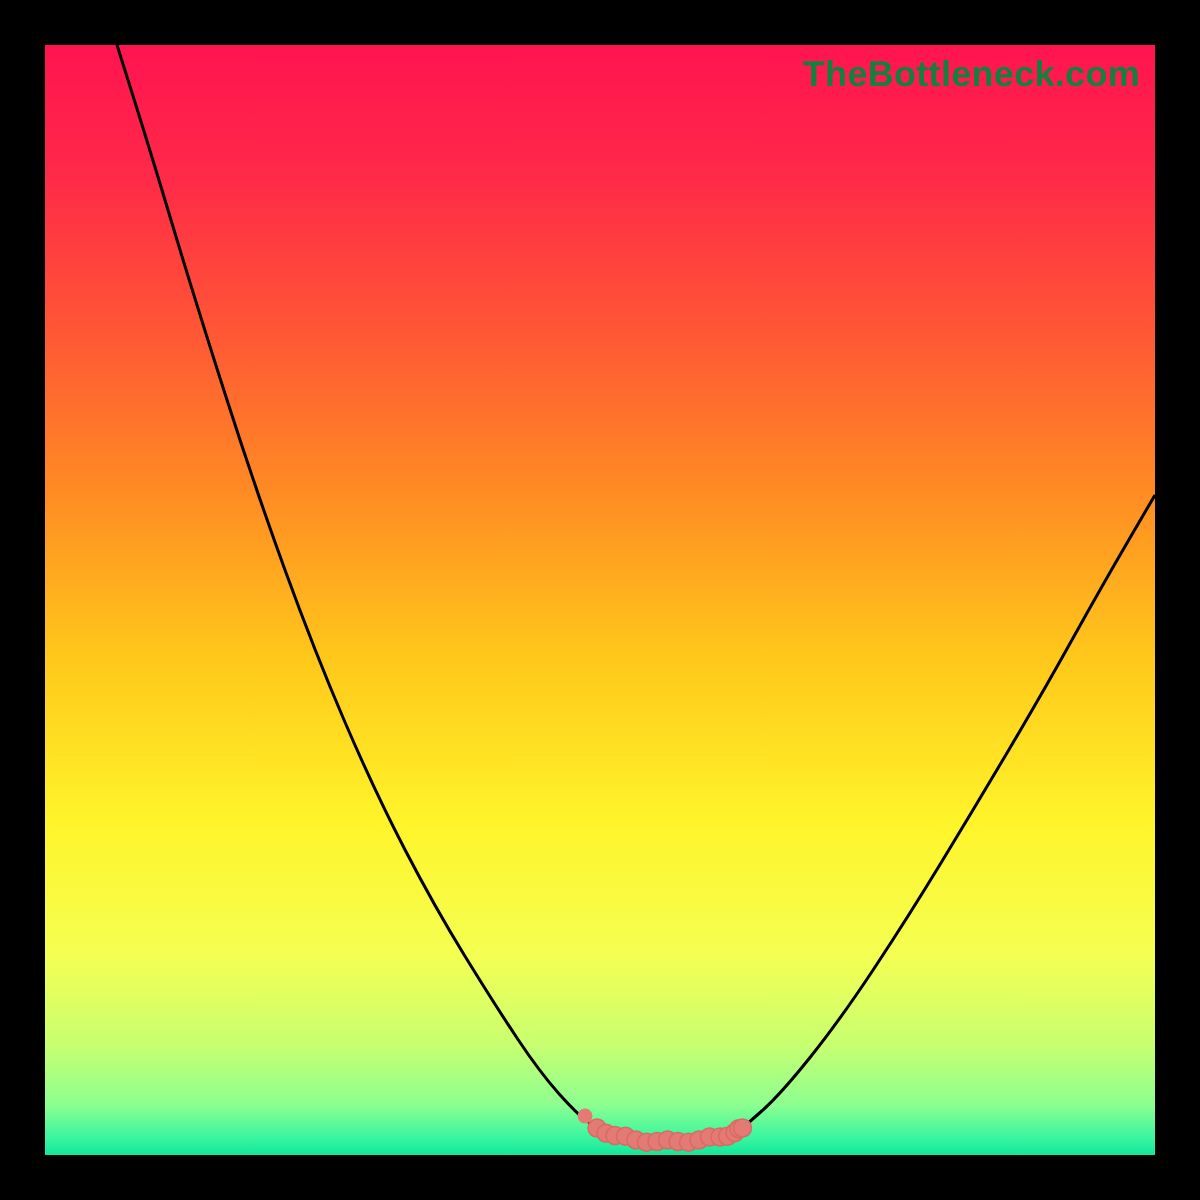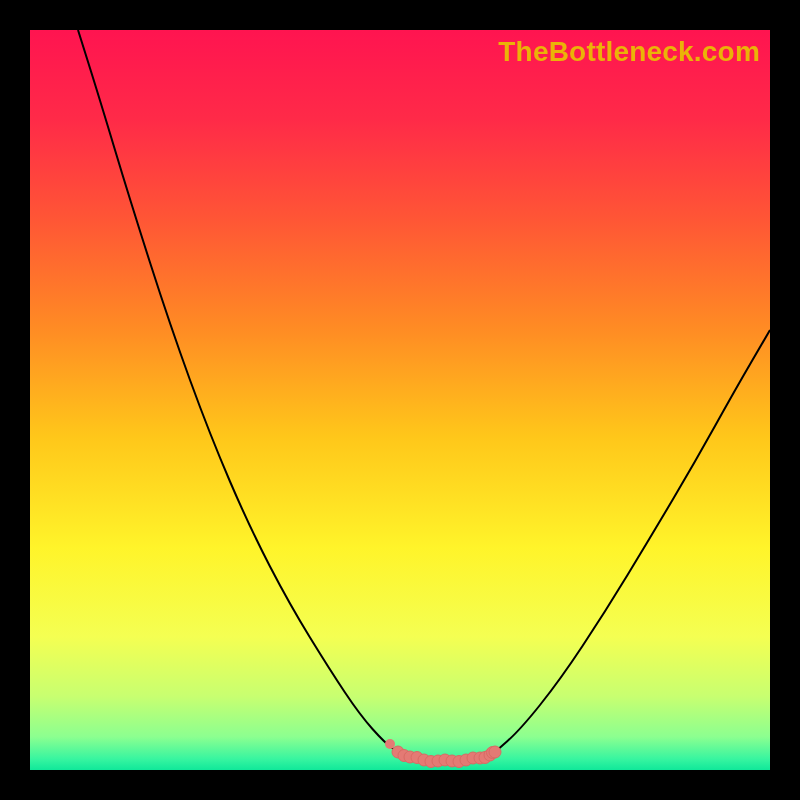--- a/index.html
+++ b/index.html
@@ -23,22 +23,22 @@
     position: absolute;
     left: 0;
     top: 0;
     width: 740px;
     height: 740px;
   }
   .watermark {
     position: absolute;
     top: 6px;
     right: 10px;
-    color: #eab308;
-    font-size: 28px;
+    color: #15803d;
+    font-size: 24px;
     font-weight: 600;
     letter-spacing: 0.2px;
     user-select: none;
   }
   svg.curves {
     position: absolute;
     left: 0;
     top: 0;
     width: 740px;
     height: 740px;

